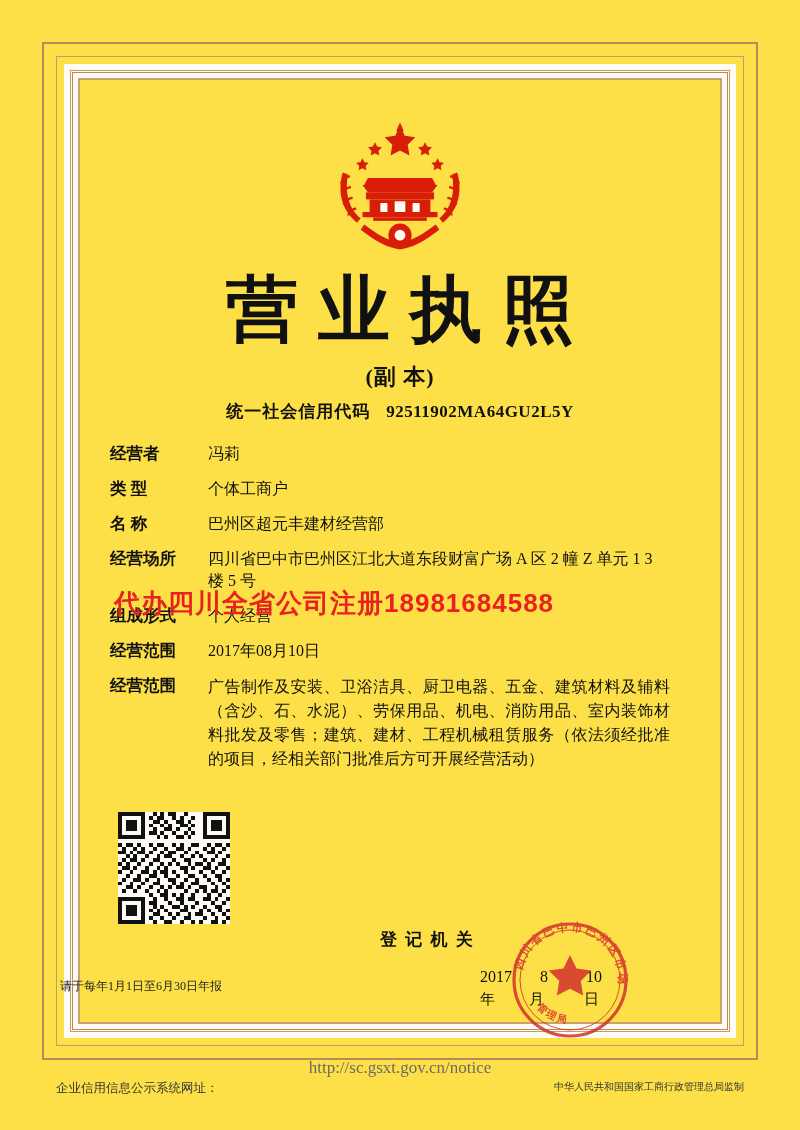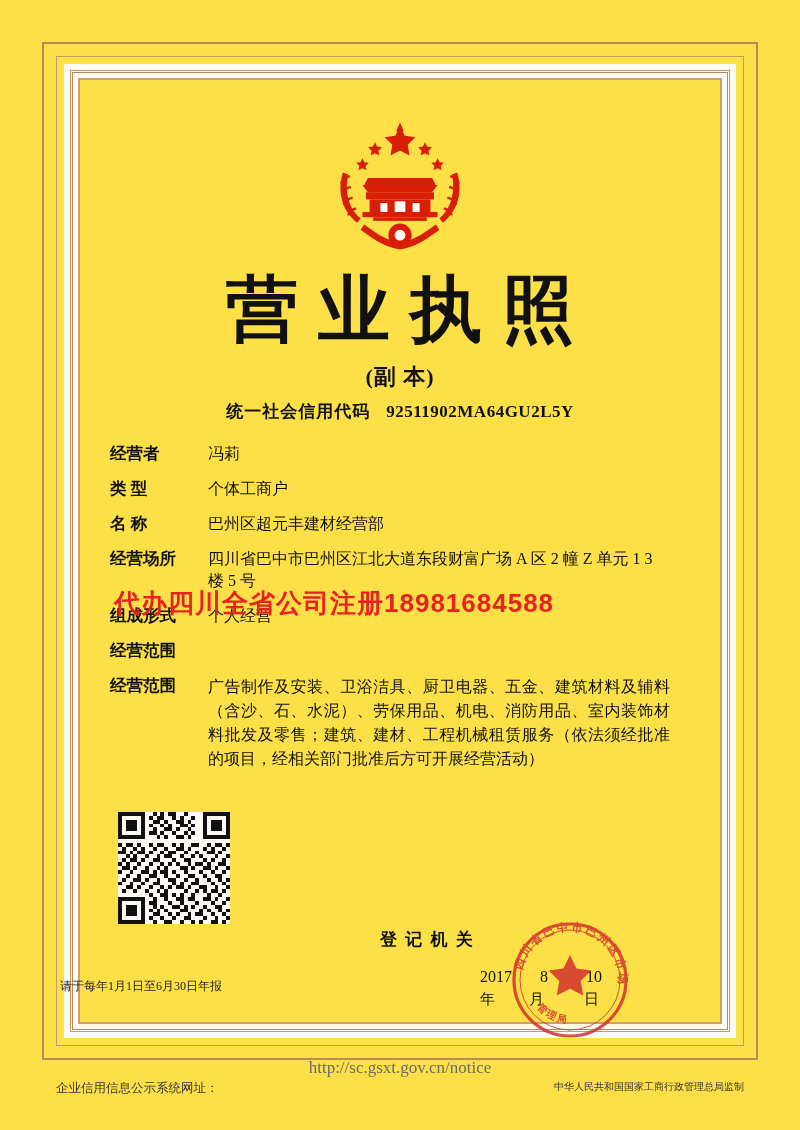--- a/index.html
+++ b/index.html
@@ -347,20 +347,21 @@
       <div class="value">四川省巴中市巴州区江北大道东段财富广场 A 区 2 幢 Z 单元 1 3 楼 5 号</div>
     </div>
 
     <div class="row">
       <div class="label">组成形式</div>
       <div class="value">个人经营</div>
     </div>
 
     <div class="row">
       <div class="label">经营范围</div>
+      <div class="value">2017年08月10日</div>
     </div>
 
     <div class="row">
       <div class="label">经营范围</div>
       <div class="value scope">广告制作及安装、卫浴洁具、厨卫电器、五金、建筑材料及辅料（含沙、石、水泥）、劳保用品、机电、消防用品、室内装饰材料批发及零售；建筑、建材、工程机械租赁服务（依法须经批准的项目，经相关部门批准后方可开展经营活动）</div>
     </div>
 
   </div>
 
   <div class="watermark">代办四川全省公司注册18981684588</div>

